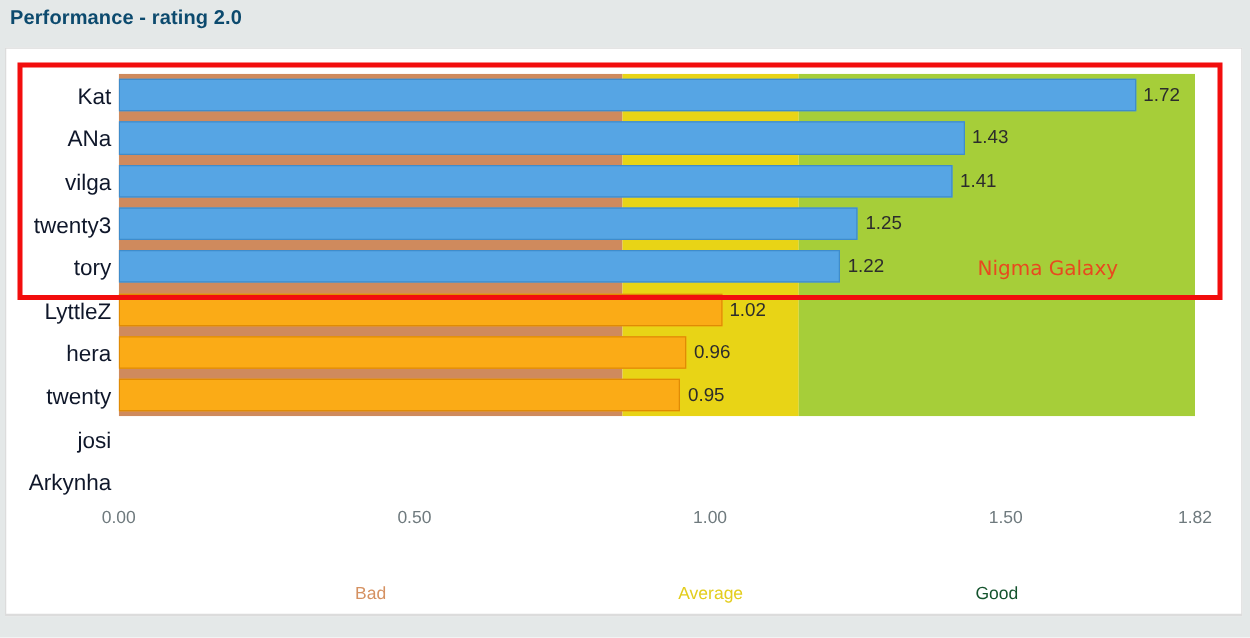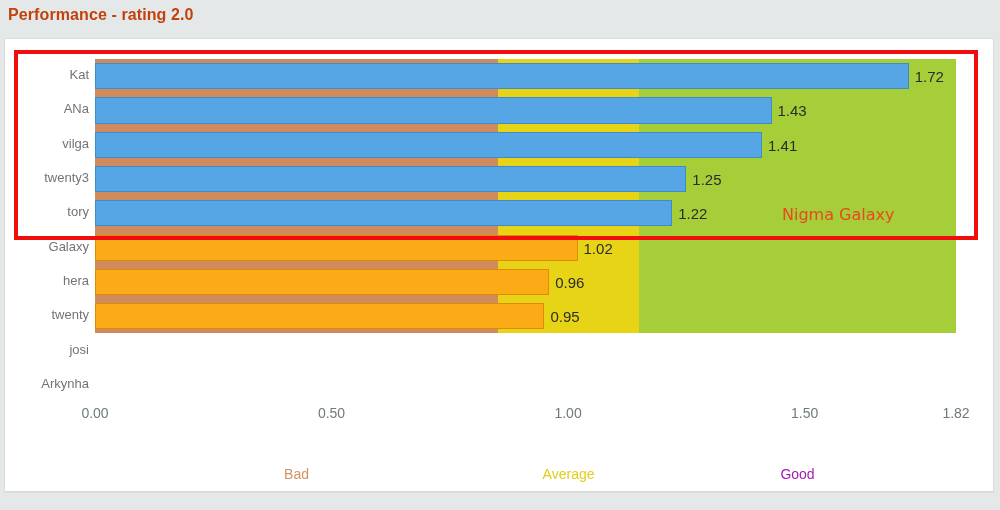--- a/index.html
+++ b/index.html
@@ -6,21 +6,21 @@
   body{
     width:1000px;height:510px;overflow:hidden;
     background:#e4e8e8;
     font-family:"Liberation Sans","DejaVu Sans",sans-serif;
   }
   #root{position:relative;width:1000px;height:510px;}
 
   
   .page-title{
     position:absolute;left:8px;top:6px;
-    font-size:16px;font-weight:bold;color:#c2410c;
+    font-size:16px;font-weight:bold;color:#0c4a6e;
     letter-spacing:.1px;white-space:nowrap;
   }
 
   
   .card{
     position:absolute;left:4px;top:38px;width:990px;height:455px;
     background:#ffffff;border:1px solid #dcdcdc;border-bottom-width:2px;
     box-sizing:border-box;
   }
 
@@ -44,21 +44,21 @@
 
   .bar-value{
     position:absolute;top:50%;transform:translateY(-50%);
     font-size:15px;color:#2c2c2c;white-space:nowrap;
   }
 
   
   .cat-labels{position:absolute;left:0px;top:20px;width:84px;height:343px;}
   .cat-label{
     position:absolute;right:0;width:84px;text-align:right;
-    font-size:13px;color:#737373;white-space:nowrap;
+    font-size:18px;color:#0f172a;white-space:nowrap;
   }
 
   
   .x-axis{position:absolute;left:90px;top:366px;width:861px;height:24px;}
   .tick{
     position:absolute;top:0;transform:translateX(-50%);
     font-size:14px;color:#6f7a7e;white-space:nowrap;
   }
   .band-labels{position:absolute;left:90px;top:391px;width:861px;height:22px;margin-top:36px;}
   .band-label{
@@ -88,21 +88,21 @@
 
   <div class="card">
     <div class="plot-wrap">
 
       <div class="cat-labels">
           <div class="cat-label" style="top: 8.15px;">Kat</div>
           <div class="cat-label" style="top: 42.45px;">ANa</div>
           <div class="cat-label" style="top: 76.75px;">vilga</div>
           <div class="cat-label" style="top: 111.05px;">twenty3</div>
           <div class="cat-label" style="top: 145.35px; margin-left: 20px;">tory</div>
-          <div class="cat-label" style="top: 179.65px;">Galaxy</div>
+          <div class="cat-label" style="top: 179.65px;">LyttleZ</div>
           <div class="cat-label" style="top: 213.95px;">hera</div>
           <div class="cat-label" style="top: 248.25px;">twenty</div>
           <div class="cat-label" style="top: 282.55px;">josi</div>
           <div class="cat-label" style="top: 316.85px;">Arkynha</div>
         </div>
 
       <div class="plot-area">
         <div class="bands">
             <div class="band" style="left: 0px; width: 403.062px; background: rgb(207, 138, 93);"></div>
             <div class="band" style="left: 403.062px; width: 140.977px; background: rgb(232, 212, 22);"></div>
@@ -151,21 +151,21 @@
       <div class="x-axis">
           <span class="tick" style="left: 0px;">0.00</span>
           <span class="tick" style="left: 236.538px;">0.50</span>
           <span class="tick" style="left: 473.077px;">1.00</span>
           <span class="tick" style="left: 709.615px;">1.50</span>
           <span class="tick" style="left: 861px;">1.82</span>
         </div>
       <div class="band-labels">
           <span class="band-label" style="left: 201.531px; color: rgb(213, 145, 97);">Bad</span>
           <span class="band-label" style="left: 473.55px; color: rgb(227, 205, 29);">Average</span>
-          <span class="band-label" style="left: 702.519px; color: #a21caf;">Good</span>
+          <span class="band-label" style="left: 702.519px; color: #14532d;">Good</span>
         </div>
 
     </div>
   </div>
 
   <div class="highlight-box" style="border-color: rgb(242, 13, 13);"></div>
   <div class="annot-text" style="color: rgb(232, 73, 31);">Nigma Galaxy</div>
 
 </div>
 

